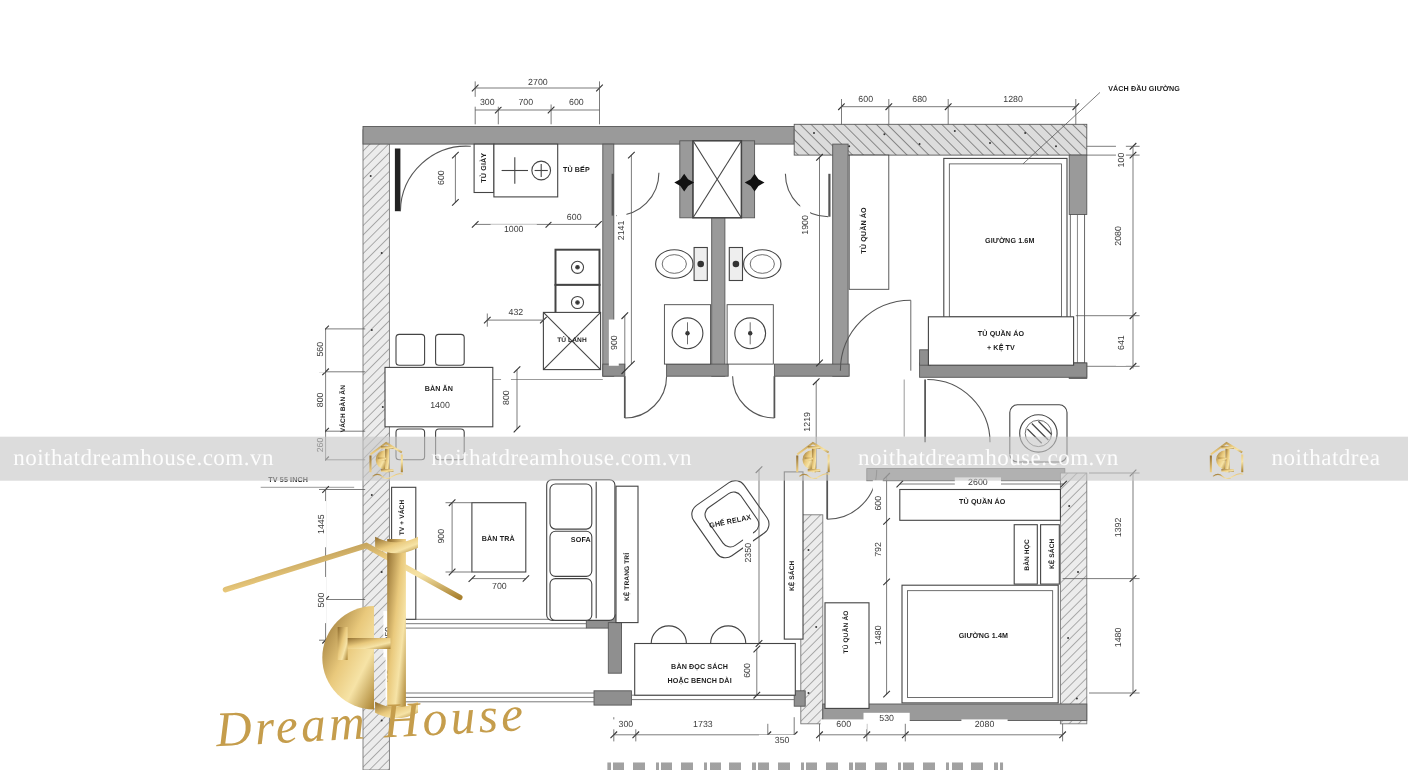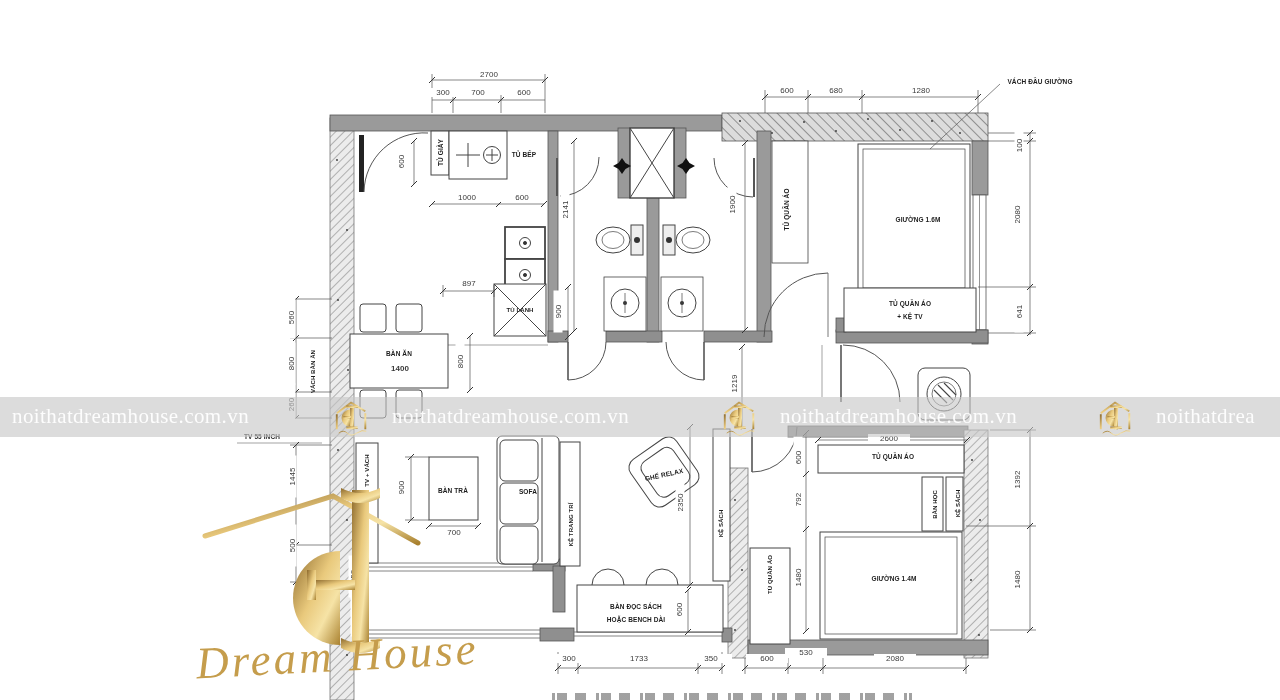--- a/index.html
+++ b/index.html
@@ -3,21 +3,21 @@
 <meta charset="utf-8">
 <style>
   html,body{margin:0;padding:0;background:#fff;}
   #stage{position:relative;width:1280px;height:700px;background:#fff;overflow:hidden;
          font-family:"Liberation Sans",sans-serif;}
   svg.plan{position:absolute;left:0;top:0;z-index:1;}
   .lbl{position:absolute;color:#1c1c1c;white-space:nowrap;text-align:center;line-height:9px;z-index:3;}
   .fur{font-size:6.5px;font-weight:bold;letter-spacing:.1px;}
   .f6{font-size:6px;}
   .dim{font-size:8px;color:#3a3a3a;background:#fff;padding:0 1px;}
-  .nobg{background:transparent;font-weight:bold;}
+  .nobg{background:transparent;}
   .v{transform:rotate(-90deg);}
   .r12{transform:rotate(-12deg);}
   .band{position:absolute;left:0;top:397px;width:1280px;height:40px;background:rgba(198,198,198,.62);z-index:5;}
   .wm{position:absolute;top:7px;font-family:"Liberation Serif",serif;font-size:21px;
       color:rgba(255,255,255,.93);letter-spacing:.4px;text-align:right;}
   .mlogo{position:absolute;top:1px;width:44px;height:38px;}
   .biglogo{position:absolute;left:185px;top:468px;width:345px;height:200px;z-index:6;}
   .script{position:absolute;left:196px;top:628px;width:360px;z-index:6;font-family:"Liberation Serif",serif;
           font-style:italic;font-size:45px;color:#c59d4c;letter-spacing:3px;transform:rotate(-3deg);}
   .caption-cut{position:absolute;left:552px;top:693px;width:360px;height:7px;overflow:hidden;z-index:2;}
@@ -384,24 +384,24 @@
 <div class="lbl dim" style="left:505px;top:88px;width:36px">600</div>
 <div class="lbl dim" style="left:768px;top:86px;width:36px">600</div>
 <div class="lbl dim" style="left:817px;top:86px;width:36px">680</div>
 <div class="lbl dim" style="left:900px;top:86px;width:40px">1280</div>
 <div class="lbl dim v" style="left:998px;top:141px;width:40px">100</div>
 <div class="lbl dim v" style="left:996px;top:210px;width:40px">2080</div>
 <div class="lbl dim v" style="left:998px;top:307px;width:40px">641</div>
 <div class="lbl dim v" style="left:996px;top:475px;width:40px">1392</div>
 <div class="lbl dim v" style="left:996px;top:575px;width:40px">1480</div>
 <div class="lbl dim v" style="left:380px;top:157px;width:40px">600</div>
-<div class="lbl dim" style="left:446px;top:193px;width:40px">1000</div>
+<div class="lbl dim" style="left:446px;top:204px;width:40px">1000</div>
 <div class="lbl dim" style="left:501px;top:193px;width:40px">600</div>
 <div class="lbl dim v" style="left:544px;top:205px;width:40px">2141</div>
-<div class="lbl dim" style="left:448px;top:279px;width:40px">897</div>
+<div class="lbl dim" style="left:448px;top:279px;width:40px">432</div>
 <div class="lbl dim v" style="left:537px;top:307px;width:40px">900</div>
 <div class="lbl dim v" style="left:439px;top:357px;width:40px">800</div>
 <div class="lbl dim v" style="left:711px;top:200px;width:40px">1900</div>
 <div class="lbl dim v" style="left:270px;top:313px;width:40px">560</div>
 <div class="lbl dim v" style="left:270px;top:359px;width:40px">800</div>
 <div class="lbl dim v" style="left:270px;top:400px;width:40px">260</div>
 <div class="lbl dim v" style="left:271px;top:472px;width:40px">1445</div>
 <div class="lbl dim v" style="left:271px;top:541px;width:40px">500</div>
 <div class="lbl dim v" style="left:332px;top:572px;width:40px">250</div>
 <div class="lbl dim v" style="left:334px;top:611px;width:40px">400</div>
@@ -409,21 +409,21 @@
 <div class="lbl dim" style="left:433px;top:528px;width:40px">700</div>
 <div class="lbl dim v" style="left:659px;top:498px;width:40px">2350</div>
 <div class="lbl dim v" style="left:713px;top:379px;width:40px">1219</div>
 <div class="lbl dim v" style="left:658px;top:605px;width:40px">600</div>
 <div class="lbl dim" style="left:868px;top:434px;width:40px">2600</div>
 <div class="lbl dim v" style="left:777px;top:453px;width:40px">600</div>
 <div class="lbl dim v" style="left:777px;top:495px;width:40px">792</div>
 <div class="lbl dim v" style="left:777px;top:573px;width:40px">1480</div>
 <div class="lbl dim" style="left:548px;top:654px;width:40px">300</div>
 <div class="lbl dim" style="left:618px;top:654px;width:40px">1733</div>
-<div class="lbl dim" style="left:690px;top:654px;width:40px">350</div>
+<div class="lbl dim" style="left:690px;top:668px;width:40px">350</div>
 <div class="lbl dim" style="left:746px;top:654px;width:40px">600</div>
 <div class="lbl dim" style="left:785px;top:648px;width:40px">530</div>
 <div class="lbl dim" style="left:874px;top:654px;width:40px">2080</div>
 
 <div class="band">
   <span class="wm" style="left:12px">noithatdreamhouse.com.vn</span>
   <svg class="mlogo" style="left:330px">
         <use href="#mini"></use>
       </svg>
   <span class="wm" style="left:392px">noithatdreamhouse.com.vn</span>

